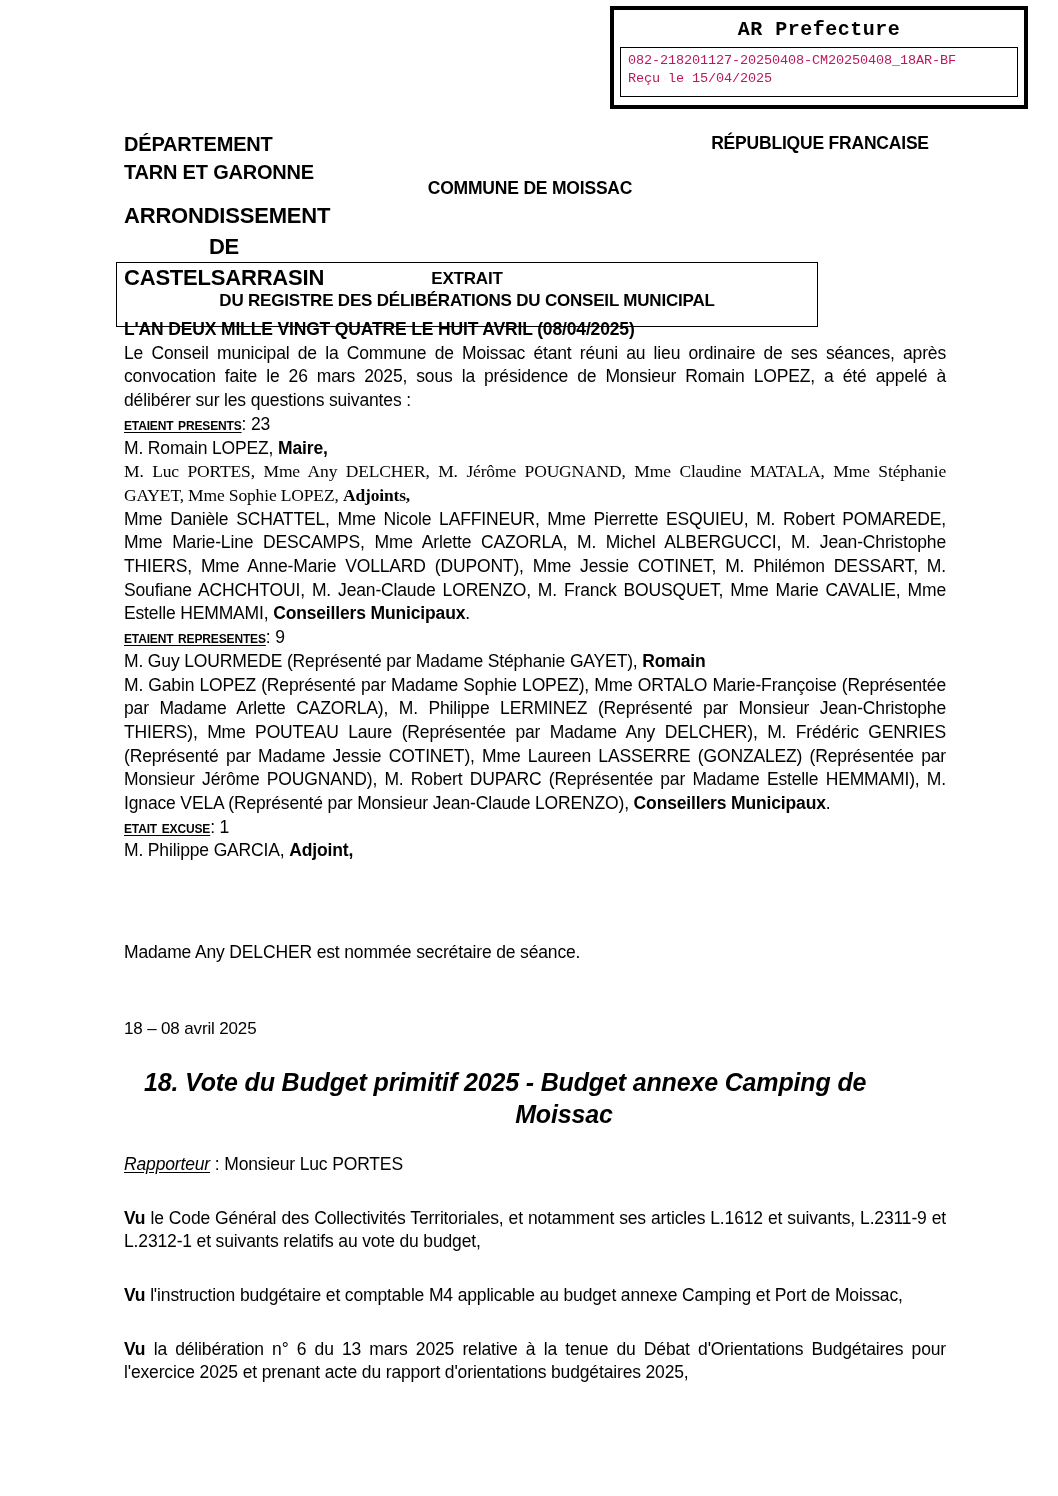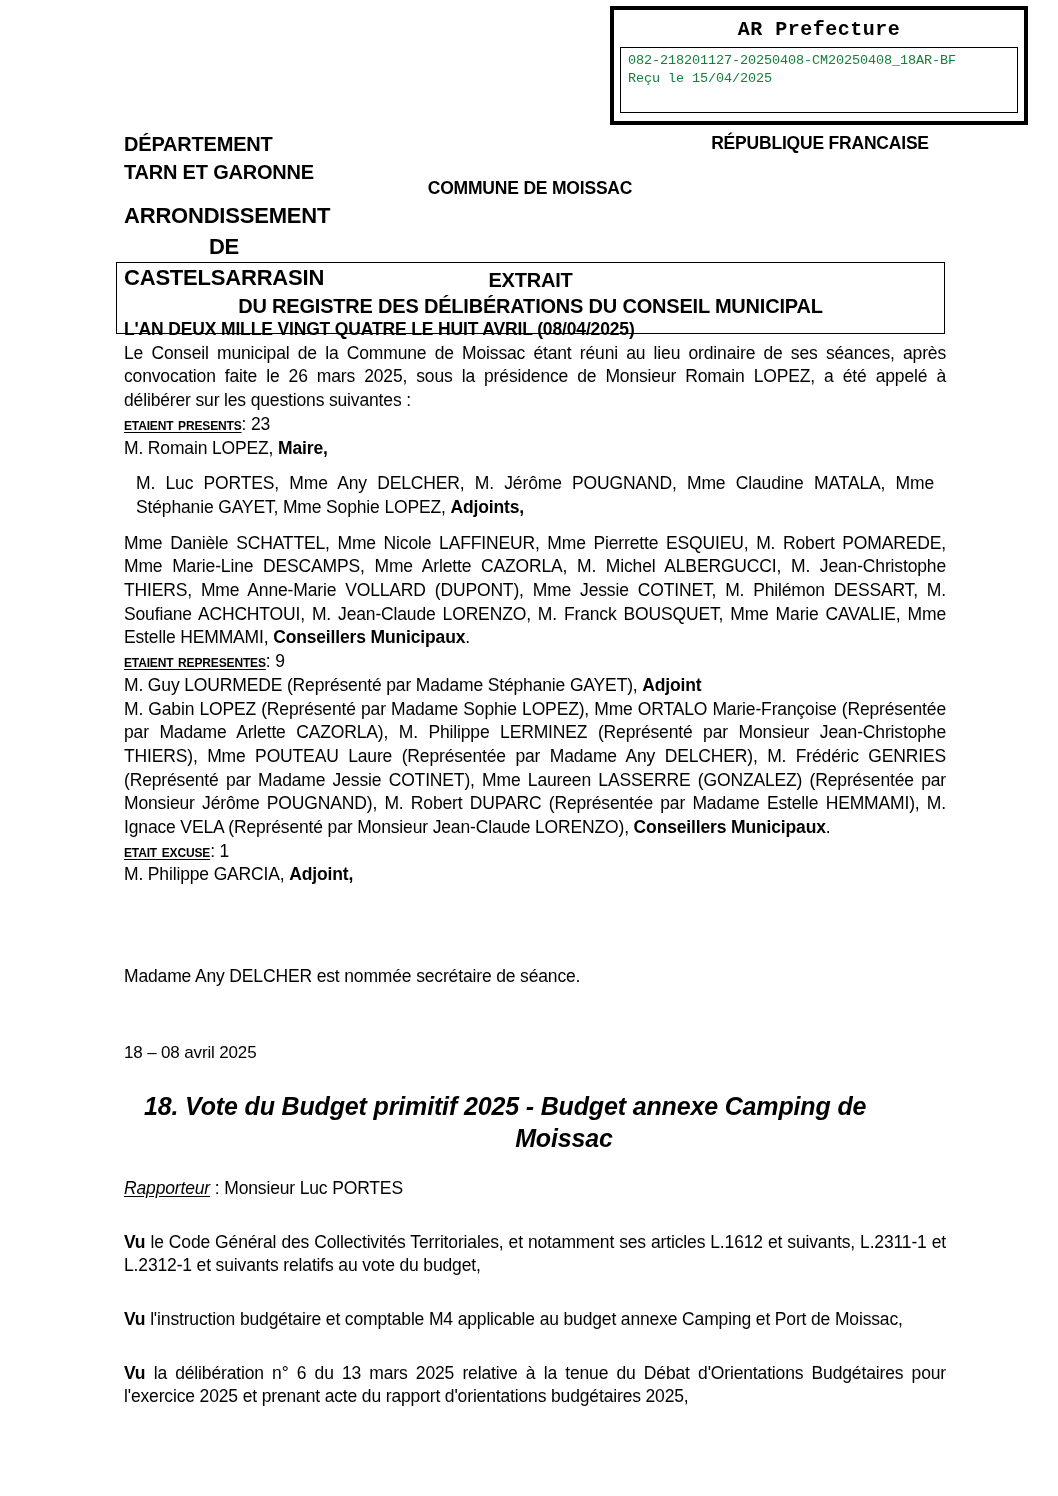--- a/index.html
+++ b/index.html
@@ -34,25 +34,25 @@
   .ar-stamp-title {
     text-align: center;
     font-family: "Liberation Mono", "DejaVu Sans Mono", monospace;
     font-weight: bold;
     font-size: 20px;
     letter-spacing: 0.5px;
     padding: 3px 0 6px 0;
   }
   .ar-stamp-body {
     border: 1.5px solid #000000;
-    padding: 4px 5px 24px 7px;
+    padding: 4px 5px 8px 7px;
     font-family: "Liberation Mono", "DejaVu Sans Mono", monospace;
     font-size: 13.5px;
     line-height: 1.33;
-    color: #15803d;
+    color: #be185d;
     white-space: nowrap;
     overflow: hidden;
   }
   .ar-stamp-body div { letter-spacing: -0.1px; }
 
   
   .hdr {
     position: absolute;
     left: 0; top: 0; width: 1058px;
   }
@@ -95,26 +95,26 @@
     line-height: 1.42;
     letter-spacing: -0.2px;
   }
   .hdr-arr .c { text-align: center; }
 
   
   .extrait-box {
     position: absolute;
     left: 116px;
     top: 262px;
-    width: 829px;
+    width: 702px;
     border: 1px solid #000000;
     box-sizing: border-box;
     text-align: center;
     font-weight: bold;
-    font-size: 20px;
+    font-size: 17px;
     line-height: 1.28;
     padding: 5px 0 14px 0;
     letter-spacing: -0.2px;
   }
 
   
   .body-wrap {
     position: absolute;
     left: 124px;
     top: 318px;
@@ -122,21 +122,21 @@
     font-size: 17.5px;
     line-height: 1.355;
     letter-spacing: -0.15px;
   }
   .ln { margin: 0; }
   .just {
     margin: 0;
     text-align: justify;
     text-justify: inter-word;
   }
-  .just-last { margin: 12px; text-align: justify; }
+  .just-last { margin: 0; text-align: justify; font-family: Liberation Serif, serif; }
   .b { font-weight: bold; }
   .sc {
     font-variant: small-caps;
     text-transform: lowercase;
     font-weight: bold;
     text-decoration: underline;
     text-underline-offset: 2px;
   }
   .sc::first-letter { text-transform: uppercase; }
 
@@ -217,21 +217,21 @@
     <p class="ln"><span class="sc">Etaient Presents</span><span>: 23</span></p>
 
     <p class="ln"><span>M. Romain LOPEZ, </span><span class="b">Maire,</span></p>
 
     <p class="just-last"><span>M. Luc PORTES, Mme Any DELCHER, M. Jérôme POUGNAND, Mme Claudine MATALA, Mme Stéphanie GAYET, Mme Sophie LOPEZ, </span><span class="b">Adjoints,</span></p>
 
     <p class="just"><span>Mme Danièle SCHATTEL, Mme Nicole LAFFINEUR, Mme Pierrette ESQUIEU, M. Robert POMAREDE, Mme Marie-Line DESCAMPS, Mme Arlette CAZORLA, M. Michel ALBERGUCCI, M. Jean-Christophe THIERS, Mme Anne-Marie VOLLARD (DUPONT), Mme Jessie COTINET, M. Philémon DESSART, M. Soufiane ACHCHTOUI, M. Jean-Claude LORENZO, M. Franck BOUSQUET, Mme Marie CAVALIE, Mme Estelle HEMMAMI, </span><span class="b">Conseillers Municipaux</span><span>.</span></p>
 
     <p class="ln"><span class="sc">Etaient representes</span><span>: 9</span></p>
 
-    <p class="ln"><span>M. Guy LOURMEDE (Représenté par Madame Stéphanie GAYET), </span><span class="b">Adjoint</span></p>
+    <p class="ln"><span>M. Guy LOURMEDE (Représenté par Madame Stéphanie GAYET), </span><span class="b">Romain</span></p>
 
     <p class="just"><span>M. Gabin LOPEZ (Représenté par Madame Sophie LOPEZ), Mme ORTALO Marie-Françoise (Représentée par Madame Arlette CAZORLA), M. Philippe LERMINEZ (Représenté par Monsieur Jean-Christophe THIERS), Mme POUTEAU Laure (Représentée par Madame Any DELCHER), M. Frédéric GENRIES (Représenté par Madame Jessie COTINET), Mme Laureen LASSERRE (GONZALEZ) (Représentée par Monsieur Jérôme POUGNAND), M. Robert DUPARC (Représentée par Madame Estelle HEMMAMI), M. Ignace VELA (Représenté par Monsieur Jean-Claude LORENZO), </span><span class="b">Conseillers Municipaux</span><span>.</span></p>
 
     <p class="ln"><span class="sc">Etait excuse</span><span>: 1</span></p>
 
     <p class="ln"><span>M. Philippe GARCIA, </span><span class="b">Adjoint,</span></p>
 
     <div class="spacer-a"></div>
 
     <p class="ln">Madame Any DELCHER est nommée secrétaire de séance.</p>
@@ -243,21 +243,21 @@
     <div class="spacer-c"></div>
 
     <p class="deliber-title"><span>18.  Vote du Budget primitif 2025 - Budget annexe Camping de</span><span class="t-second">Moissac</span></p>
 
     <div class="spacer-d"></div>
 
     <p class="ln"><span class="rapporteur-lbl">Rapporteur</span><span> : Monsieur Luc PORTES</span></p>
 
     <div class="spacer-e"></div>
 
-    <p class="vu-para"><span class="b">Vu</span><span> le Code Général des Collectivités Territoriales, et notamment ses articles L.1612 et suivants, L.2311-1 et L.2312-1 et suivants relatifs au vote du budget,</span></p>
+    <p class="vu-para"><span class="b">Vu</span><span> le Code Général des Collectivités Territoriales, et notamment ses articles L.1612 et suivants, L.2311-9 et L.2312-1 et suivants relatifs au vote du budget,</span></p>
 
     <div class="spacer-e"></div>
 
     <p class="vu-para"><span class="b">Vu</span><span> l'instruction budgétaire et comptable M4 applicable au budget annexe Camping et Port de Moissac,</span></p>
 
     <div class="spacer-e"></div>
 
     <p class="vu-para"><span class="b">Vu</span><span> la délibération n° 6 du 13 mars 2025 relative à la tenue du Débat d'Orientations Budgétaires pour l'exercice 2025 et prenant acte du rapport d'orientations budgétaires 2025,</span></p>
 
   </div>

